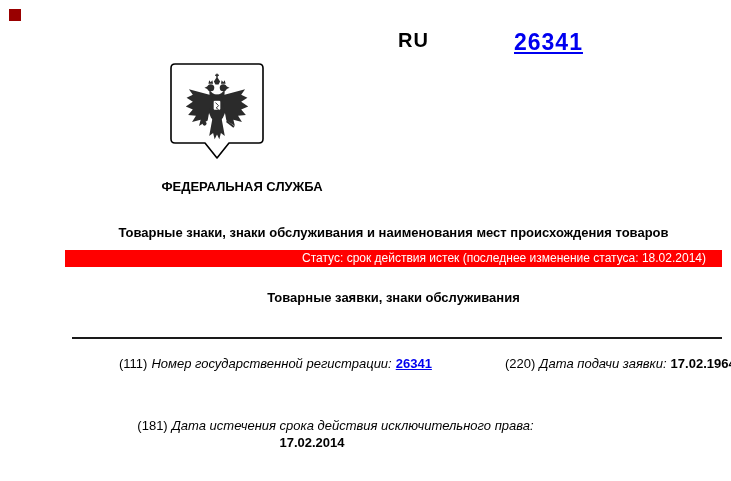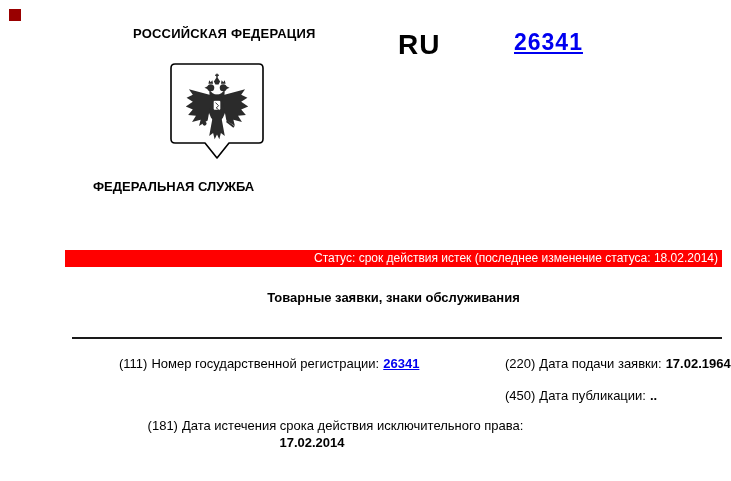--- a/index.html
+++ b/index.html
@@ -7,65 +7,64 @@
     position:relative;
     width:731px;height:481px;
     background:#ffffff;
     font-family:"Liberation Sans", sans-serif;
     font-size:13px;color:#000;
     overflow:hidden;
   }
   .abs{position:absolute;}
   .corner-square{left:9px;top:9px;width:12px;height:12px;background:#990000;}
   .rf-title{left:133px;top:26px;font-weight:bold;font-size:13px;letter-spacing:.2px;}
-  .ru-code{left:398px;top:29px;font-weight:bold;font-size:28px;letter-spacing:1px;}
+  .ru-code{left:398px;top:29px;font-weight:bold;font-size:20px;letter-spacing:1px;}
   .reg-link-top{
     left:514px;top:29px;font-weight:bold;font-size:23px;
     color:#0000f0;text-decoration:underline;letter-spacing:1px;cursor:pointer;
   }
   .emblem{left:170px;top:63px;width:94px;height:100px;}
   .agency{
     left:93px;top:179px;width:298px;
-    text-align:left;font-weight:bold;font-size:13px;line-height:16px;
+    text-align:center;font-weight:bold;font-size:13px;line-height:16px;
   }
   .register-title{
     left:65px;top:225px;width:657px;
     text-align:center;font-weight:bold;font-size:13px;
   }
   .status-bar{
     left:65px;top:250px;width:657px;height:17px;
     background:#ff0000;
     color:#ffffff;font-size:12px;line-height:17px;
-    text-align:right;box-sizing:border-box;padding-right:4px;
+    text-align:right;box-sizing:border-box;padding-right:16px;
   }
   .section-title{
     left:65px;top:290px;width:657px;
     text-align:center;font-weight:bold;font-size:13px;
   }
   .rule{left:72px;top:337px;width:650px;height:0;border-top:2px solid #1a1a1a;}
   .field{white-space:nowrap;font-size:13px;}
   .field .code{font-style:normal;margin-right:4px;margin-left:47px;}
-  .field .lbl{}
+  .field .lbl{font-style:italic;}
   .field .val{font-weight:bold;margin-left:4px;}
   a.val-link{color:#0000f0;font-weight:bold;text-decoration:underline;margin-left:4px;cursor:pointer;}
   .f111{left:72px;top:356px;}
   .f220{left:458px;top:356px;}
   .f210{left:72px;top:388px;}
   .f450{left:458px;top:388px;}
   .f181{left:72px;top:417px;line-height:17px;white-space:normal;width:480px;text-align:center;}
   .f540{left:72px;top:458px;}
 </style>
 </head>
 <body>
 
 <div class="page">
 
   <div class="abs corner-square"></div>
 
-  <div class="abs rf-title">РОССИЙСКАЯ ФЕДЕРАЦИЯ</div>
 
   <div class="abs ru-code">RU</div>
 
   <a class="abs reg-link-top" href="#">26341</a>
 
   <div class="abs emblem">
     <svg width="94" height="100" viewBox="0 0 94 100" aria-hidden="true">
       <path d="M5,1 H89 Q93,1 93,5 V76 Q93,80 89,80 H59 L47,95 L35,80 H5 Q1,80 1,76 V5 Q1,1 5,1 Z" fill="none" stroke="#000" stroke-width="1.6" stroke-linejoin="round"></path>
       <g fill="#2b2b2b" transform="translate(47,45) scale(0.78)">
         <path d="M-4,-34 L0,-40 L4,-34 L2,-30 L-2,-30 Z"></path>
@@ -87,41 +86,39 @@
         <rect x="-5" y="-10" width="10" height="13" rx="2" fill="#ffffff" stroke="#2b2b2b" stroke-width="1.4"></rect>
         <path d="M-2,-7 L2,-3 L-1,0 L2,2" fill="none" stroke="#2b2b2b" stroke-width="1.2"></path>
       </g>
     </svg>
   </div>
 
   <div class="abs agency">
     <div>ФЕДЕРАЛЬНАЯ СЛУЖБА</div>
   </div>
 
+  <div class="abs register-title">Товарные знаки, знаки обслуживания и наименования мест происхождения товаров</div>
 
   <div class="abs status-bar">
     <span>Статус: срок действия истек (последнее изменение статуса: 18.02.2014)</span>
   </div>
 
   <div class="abs section-title">Товарные заявки, знаки обслуживания</div>
 
   <div class="abs rule"></div>
 
   <div class="abs field f111">
     <span class="code">(111)</span><span class="lbl">Номер государственной регистрации:</span><a class="val-link" href="#">26341</a>
   </div>
 
   <div class="abs field f220">
     <span class="code">(220)</span><span class="lbl">Дата подачи заявки:</span><span class="val">17.02.1964</span>
   </div>
 
 
-  <div class="abs field f450">
-    <span class="code">(450)</span><span class="lbl">Дата публикации:</span><span class="val">..</span>
-  </div>
 
   <div class="abs field f181">
     <span class="code">(181)</span><span class="lbl">Дата истечения срока действия исключительного права:</span><br>
     <span class="val" style="margin-left:0">17.02.2014</span>
   </div>
 
 
 </div>
 
 </body></html>

